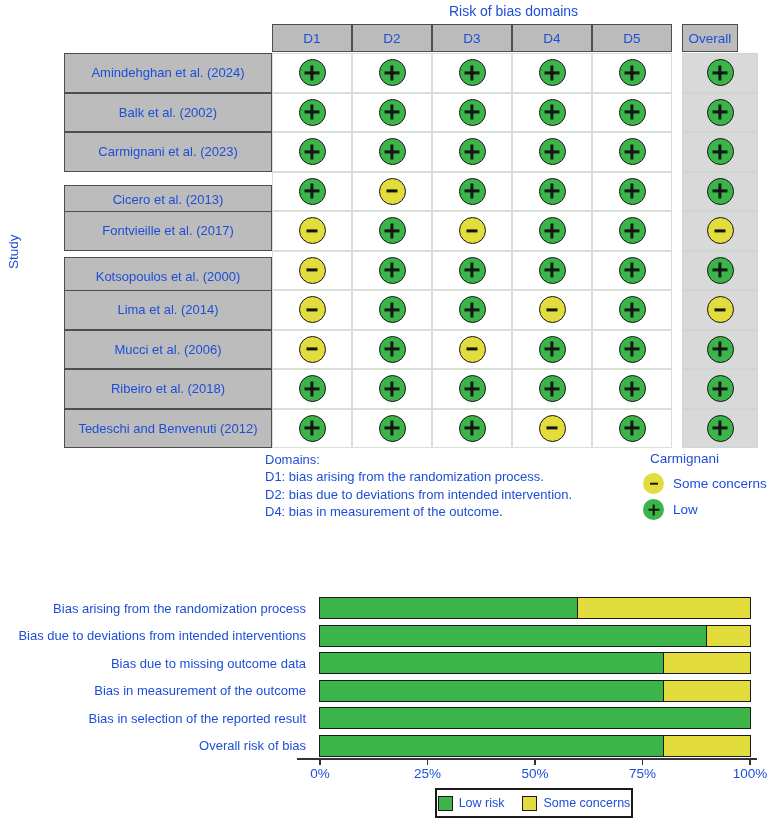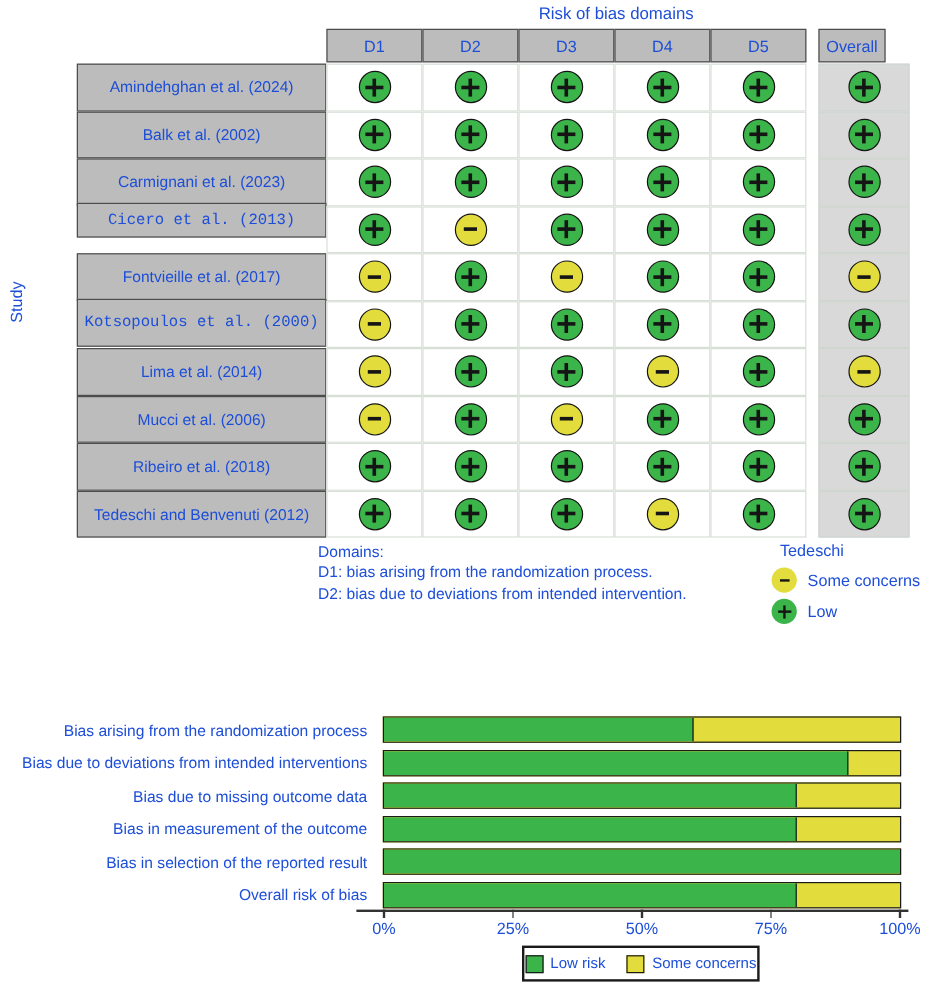--- a/index.html
+++ b/index.html
@@ -179,21 +179,21 @@
       <div class="j-cell" style="left: 592px; top: 132px; width: 80px; height: 39.5px;">
         <div class="circle" style="background: rgb(59, 181, 74);">
           <div class="sym plus"></div>
         </div>
       </div>
       <div class="j-cell overall" style="left: 682px; top: 132px; width: 76px; height: 39.5px;">
         <div class="circle" style="background: rgb(59, 181, 74);">
           <div class="sym plus"></div>
         </div>
       </div>
-      <div class="study-cell" style="top: 169px; height: 29px; font-family: Liberation Mono, monospace;">Cicero et al. (2013)</div>
+      <div class="study-cell" style="top: 185px; height: 29px;">Cicero et al. (2013)</div>
       <div class="j-cell" style="left: 272px; top: 171.5px; width: 80px; height: 39.5px;">
         <div class="circle" style="background: rgb(59, 181, 74);">
           <div class="sym plus"></div>
         </div>
       </div>
       <div class="j-cell" style="left: 352px; top: 171.5px; width: 80px; height: 39.5px;">
         <div class="circle" style="background: rgb(226, 220, 60);">
           <div class="sym minus"></div>
         </div>
       </div>
@@ -241,21 +241,21 @@
       <div class="j-cell" style="left: 592px; top: 211px; width: 80px; height: 39.5px;">
         <div class="circle" style="background: rgb(59, 181, 74);">
           <div class="sym plus"></div>
         </div>
       </div>
       <div class="j-cell overall" style="left: 682px; top: 211px; width: 76px; height: 39.5px;">
         <div class="circle" style="background: rgb(226, 220, 60);">
           <div class="sym minus"></div>
         </div>
       </div>
-      <div class="study-cell" style="top: 249px; height: 39.5px; font-family: Liberation Mono, monospace;">Kotsopoulos et al. (2000)</div>
+      <div class="study-cell" style="top: 257px; height: 39.5px;">Kotsopoulos et al. (2000)</div>
       <div class="j-cell" style="left: 272px; top: 250.5px; width: 80px; height: 39.5px;">
         <div class="circle" style="background: rgb(226, 220, 60);">
           <div class="sym minus"></div>
         </div>
       </div>
       <div class="j-cell" style="left: 352px; top: 250.5px; width: 80px; height: 39.5px;">
         <div class="circle" style="background: rgb(59, 181, 74);">
           <div class="sym plus"></div>
         </div>
       </div>
@@ -403,25 +403,26 @@
           <div class="sym plus"></div>
         </div>
       </div>
     </div>
 
   <div id="domains-note">
     <div class="dn-heading">Domains:</div>
     <div id="dn-lines">
         <div class="dn-line">D1: bias arising from the randomization process.</div>
         <div class="dn-line">D2: bias due to deviations from intended intervention.</div>
+        <div class="dn-line">D4: bias in measurement of the outcome.</div>
       </div>
   </div>
 
   <div id="judgement-legend">
-    <div class="jl-title">Tedeschi</div>
+    <div class="jl-title">Carmignani</div>
     <div id="jl-items">
         <div class="jl-item">
           <div class="jl-circle" style="background: rgb(226, 220, 60);">
             <div class="sym small minus"></div>
           </div>
           <div class="jl-label">Some concerns</div>
         </div>
         <div class="jl-item">
           <div class="jl-circle" style="background: rgb(59, 181, 74);">
             <div class="sym small plus"></div>

